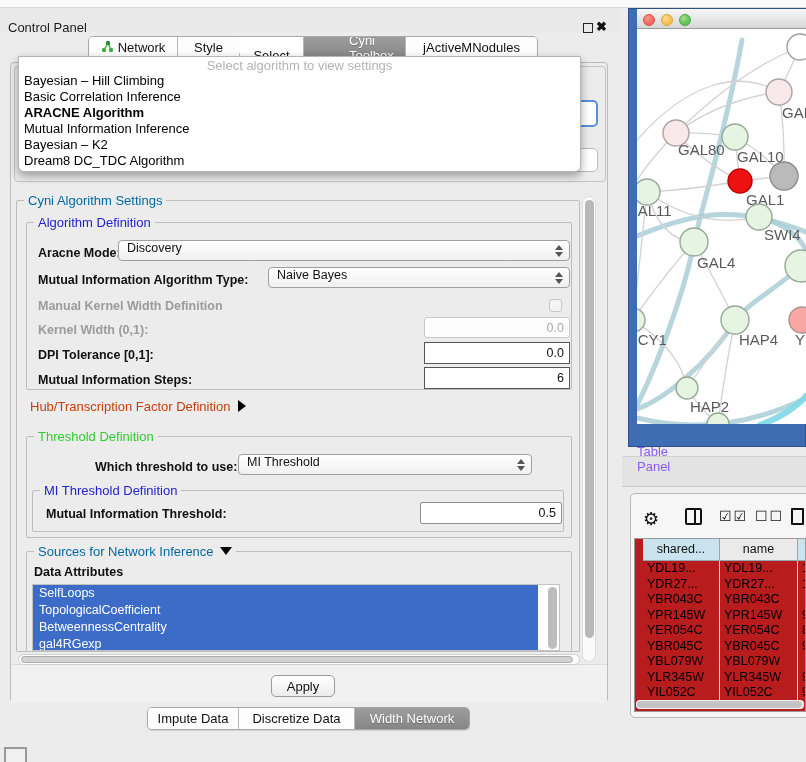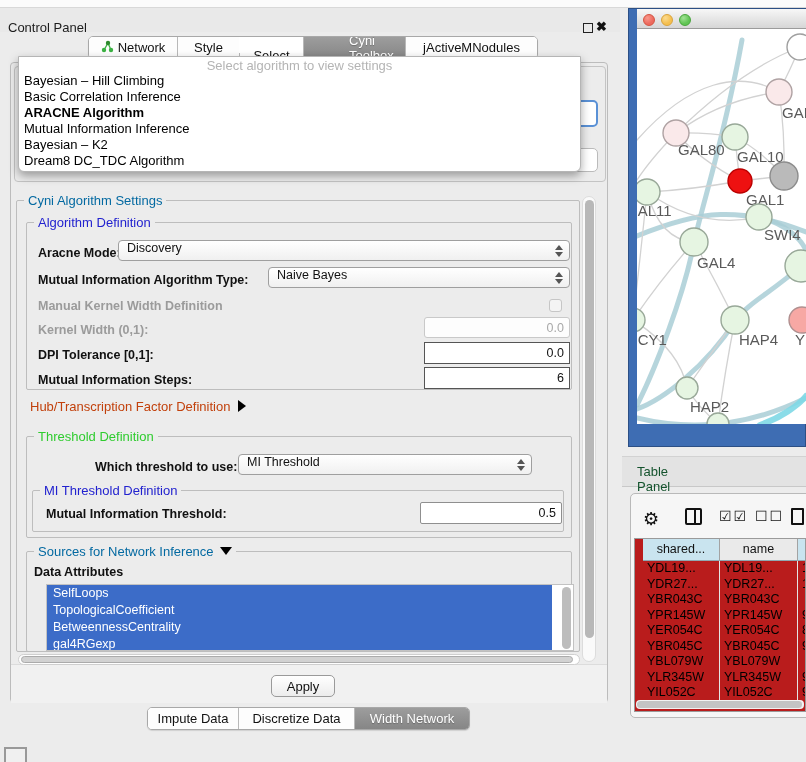--- a/index.html
+++ b/index.html
@@ -72,21 +72,21 @@
   .checkbox-dis { left:549px; top:299px; width:13px; height:13px; border:1px solid #c6c6c6;
     border-radius:3px; background:#f4f4f4; }
 
   .expander { left:30px; top:399px; font-size:13px; color:#c2410c; }
   .tri-right { display:inline-block; width:0; height:0; border-top:6px solid transparent;
     border-bottom:6px solid transparent; border-left:8px solid #000; margin-left:8px; vertical-align:-1px; }
   .tri-dn-lg { display:inline-block; width:0; height:0; border-left:6px solid transparent;
     border-right:6px solid transparent; border-top:8px solid #000; margin-left:6px; vertical-align:1px; }
 
   
-  .attr-list { left:46px; top:584px; width:528px; height:67px; background:#fff; border:1px solid #c2c2c2;
+  .attr-list { left:32px; top:584px; width:528px; height:67px; background:#fff; border:1px solid #c2c2c2;
     overflow:hidden; }
   .attr-item { height:17px; line-height:17px; width:505px; padding-left:6px; font-size:12.5px;
     background:#3c6cc8; color:#fff; }
   .attr-scroll { position:absolute; right:2px; top:2px; width:9px; height:62px; background:#bdbdbd; border-radius:5px; }
 
   
   .vscroll { left:582px; top:196px; width:14px; height:466px; background:#fafafa; border:1px solid #dcdcdc; border-radius:7px; }
   .vthumb { position:absolute; left:1.5px; top:3px; width:9px; height:438px; background:#b8b8b8; border-radius:5px; }
   .hscroll { left:18px; top:654px; width:562px; height:11px; background:#fff; border:1px solid #cfcfcf; border-radius:6px; }
   .hthumb { position:absolute; left:2px; top:1px; width:552px; height:7px; background:#d2d2d2;
@@ -101,21 +101,21 @@
   
   .net-window { left:628px; top:8px; width:178px; height:439px; background:#3e6db3; border:1px solid #2c4f85; }
   .mac-bar { left:637px; top:9px; width:169px; height:20px;
     background:linear-gradient(#f7f7f7,#d6d6d6); border-bottom:1px solid #9b9b9b; }
   .light { position:absolute; top:5px; width:12px; height:12px; border-radius:50%; }
   .net-canvas { left:637px; top:29px; width:169px; height:395px; background:#fff; overflow:hidden; }
 
   
   .tp-bar { left:622px; top:456px; width:184px; height:31px; background:#e3e3e3;
     border-top:1px solid #d2d2d2; border-bottom:1px solid #c8c8c8; }
-  .tp-title { left:637px; top:464px; font-size:13px; color:#14532d; }
+  .tp-title { left:637px; top:444px; font-size:13px; color:#8b5cf6; }
   .tp-box { left:630px; top:493px; width:200px; height:225px; background:#f6f6f6;
     border:1px solid #b9b9b9; border-radius:5px; overflow:hidden; }
   .tp-toolbar { left:630px; top:500px; width:176px; height:34px; }
   .gear { font-size:18px; color:#111; }
   .split-icon { width:17px; height:17px; border:2px solid #111; border-radius:2px; position:relative; }
   .split-icon::after { content:""; position:absolute; left:50%; top:0; bottom:0; width:2px; background:#111; }
   .checks { font-size:14px; color:#111; letter-spacing:2px; }
   .doc-icon { width:13px; height:17px; border:2px solid #111; border-radius:1px; }
 
   .tbl { left:634px; top:538px; width:172px; height:174px; background:#b91c1c; border:1px solid #9a9a9a;

